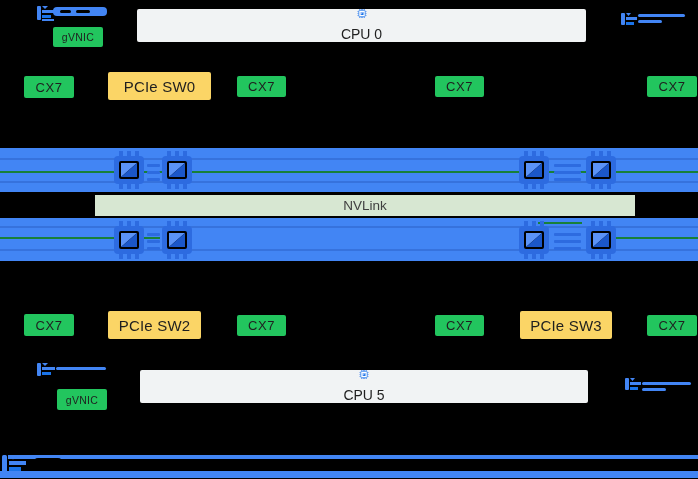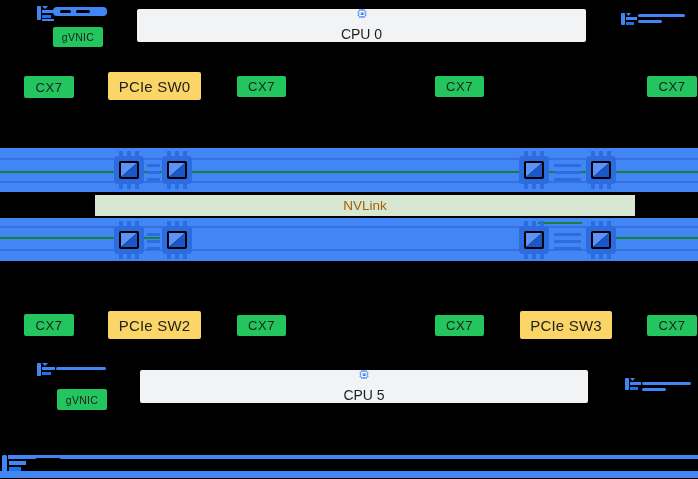--- a/index.html
+++ b/index.html
@@ -14,21 +14,21 @@
   }
   .box-blue{background:#22c55e;}
   .box-yellow{background:#FBD566;}
   .box-gray{background:#F1F3F4;flex-direction:column;}
   .cx7{font-size:13px;letter-spacing:0.6px;}
   .gvnic{font-size:10.5px;letter-spacing:0.3px;}
   .pcie{font-size:15px;font-weight:500;letter-spacing:0.2px;}
   .cpu{font-size:14px;gap:8px;}
   .nvlink-bar{
     position:absolute;display:flex;align-items:center;justify-content:center;
-    background:#D7E7D2;color:#a16207;font-size:13.5px;
+    background:#D7E7D2;color:#404040;font-size:13.5px;
   }
   .gpu-bar{position:absolute;left:0;width:698px;background:#4285F4;}
   .faint-line{position:absolute;left:0;width:698px;height:2px;background:rgba(20,60,150,0.25);}
   .green-line{position:absolute;height:2px;background:#188038;}
   .blue-line{position:absolute;background:#4285F4;border-radius:2px;}
   .pill{position:absolute;background:#4285F4;border-radius:4px;}
   .knockout{position:absolute;background:#000;border-radius:2px;}
   .connector{position:absolute;display:flex;flex-direction:column;gap:4px;}
   .connector span{display:block;height:3px;background:#2D6BE0;border-radius:1px;}
   .icon{position:absolute;display:block;}
@@ -84,21 +84,21 @@
     <polygon points="5,1 10,1 7.5,4" fill="#4285F4"></polygon>
     <rect x="5" y="5" width="11" height="3" fill="#4285F4"></rect>
     <rect x="5" y="10" width="8" height="3" fill="#1A73E8"></rect>
   </svg>
   <div class="blue-line" style="left:638px;top:14px;width:47px;height:3px;"></div>
   <div class="blue-line" style="left:638px;top:20px;width:24px;height:3px;"></div>
 
   <div class="box box-blue cx7" style="left:24px;top:76px;width:50px;height:22px;">
     <span>CX7</span>
   </div>
-  <div class="box box-yellow pcie" style="left:108px;top:72px;width:93px;height:28px;">
+  <div class="box box-yellow pcie" style="left:108px;top:72px;width:103px;height:28px;">
     <span>PCIe SW0</span>
   </div>
   <div class="box box-blue cx7" style="left:237px;top:76px;width:49px;height:21px;">
     <span>CX7</span>
   </div>
   <div class="box box-blue cx7" style="left:435px;top:76px;width:49px;height:21px;">
     <span>CX7</span>
   </div>
   <div class="box box-blue cx7" style="left:647px;top:76px;width:50px;height:21px;">
     <span>CX7</span>

